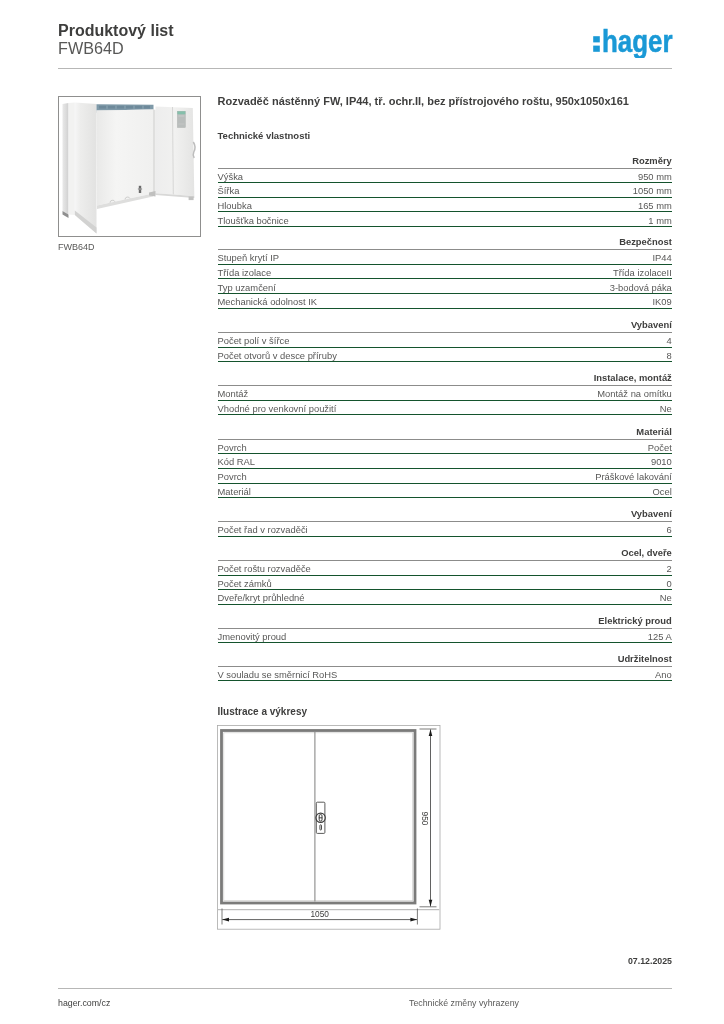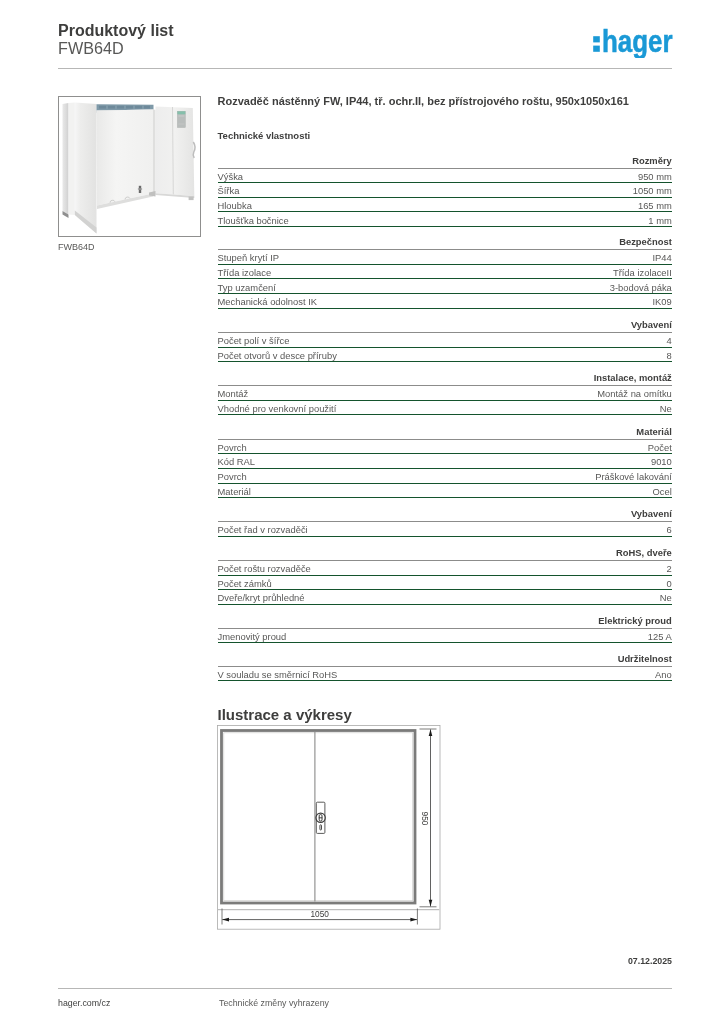--- a/index.html
+++ b/index.html
@@ -199,21 +199,21 @@
     <span class="v">Ocel</span>
   </div>
 
       <div class="sh" style="top:506.2px">Vybavení</div>
 
       <div class="r" style="top:522.2px">
     <span class="l">Počet řad v rozvaděči</span>
     <span class="v">6</span>
   </div>
 
-      <div class="sh" style="top:545.1px">RoHS, dveře</div>
+      <div class="sh" style="top:545.1px">Ocel, dveře</div>
 
       <div class="r" style="top:561.1px">
     <span class="l">Počet roštu rozvaděče</span>
     <span class="v">2</span>
   </div>
 
       <div class="r" style="top:575.7px">
     <span class="l">Počet zámků</span>
     <span class="v">0</span>
   </div>
@@ -230,21 +230,21 @@
     <span class="v">125 A</span>
   </div>
 
       <div class="sh" style="top:650.9px">Udržitelnost</div>
 
       <div class="r" style="top:666.9px">
     <span class="l">V souladu se směrnicí RoHS</span>
     <span class="v">Ano</span>
   </div>
 
-  <div class="abs" style="left:217.5px;top:706.4px;font-size:15px;font-weight:bold;color:#3e3e3d;">Ilustrace a výkresy</div>
+  <div class="abs" style="left:217.5px;top:706.4px;font-size:10px;font-weight:bold;color:#3e3e3d;">Ilustrace a výkresy</div>
 
   <svg class="abs" style="left:217px;top:724.5px;" width="224" height="205" viewBox="0 0 224 205">
 
     <rect x="0.4" y="0.4" width="222.6" height="203.8" fill="#fff" stroke="#a9a9a8" stroke-width="0.8"></rect>
 
     <rect x="4.5" y="5.5" width="193.5" height="172.5" fill="#fff" stroke="#7b7b7a" stroke-width="2.8"></rect>
     <rect x="6.8" y="7.8" width="188.9" height="167.9" fill="none" stroke="#cccccb" stroke-width="0.7"></rect>
 
     <line x1="97.9" y1="7" x2="97.9" y2="176.5" stroke="#8a8a89" stroke-width="1.1"></line>
 
@@ -268,15 +268,15 @@
     <line x1="5.4" y1="194.6" x2="200" y2="194.6" stroke="#3a3a39" stroke-width="0.8"></line>
     <polygon points="5.2,194.6 12,192.8 12,196.4" fill="#1a1a19"></polygon>
     <polygon points="200.2,194.6 193.4,192.8 193.4,196.4" fill="#1a1a19"></polygon>
     <text x="102.7" y="192" font-size="8.3" fill="#3a3a39" text-anchor="middle">1050</text>
   </svg>
 
   <div class="abs" style="left:58px;top:987.5px;width:614px;height:1px;background:#b7b7b6;"></div>
 
   <div class="abs" style="left:58px;top:998px;font-size:8.8px;font-weight:normal;color:#3e3e3d;">hager.com/cz</div>
 
-  <div class="abs" style="left:219px;top:998px;width:300px;text-align:left;font-size:8.8px;color:#585857;">Technické změny vyhrazeny</div>
+  <div class="abs" style="left:219px;top:998px;width:300px;text-align:right;font-size:8.8px;color:#585857;">Technické změny vyhrazeny</div>
 
   <div class="abs" style="left:472px;top:956px;width:200px;text-align:right;font-size:8.8px;font-weight:bold;color:#3e3e3d;">07.12.2025</div>
 
 </body></html>

